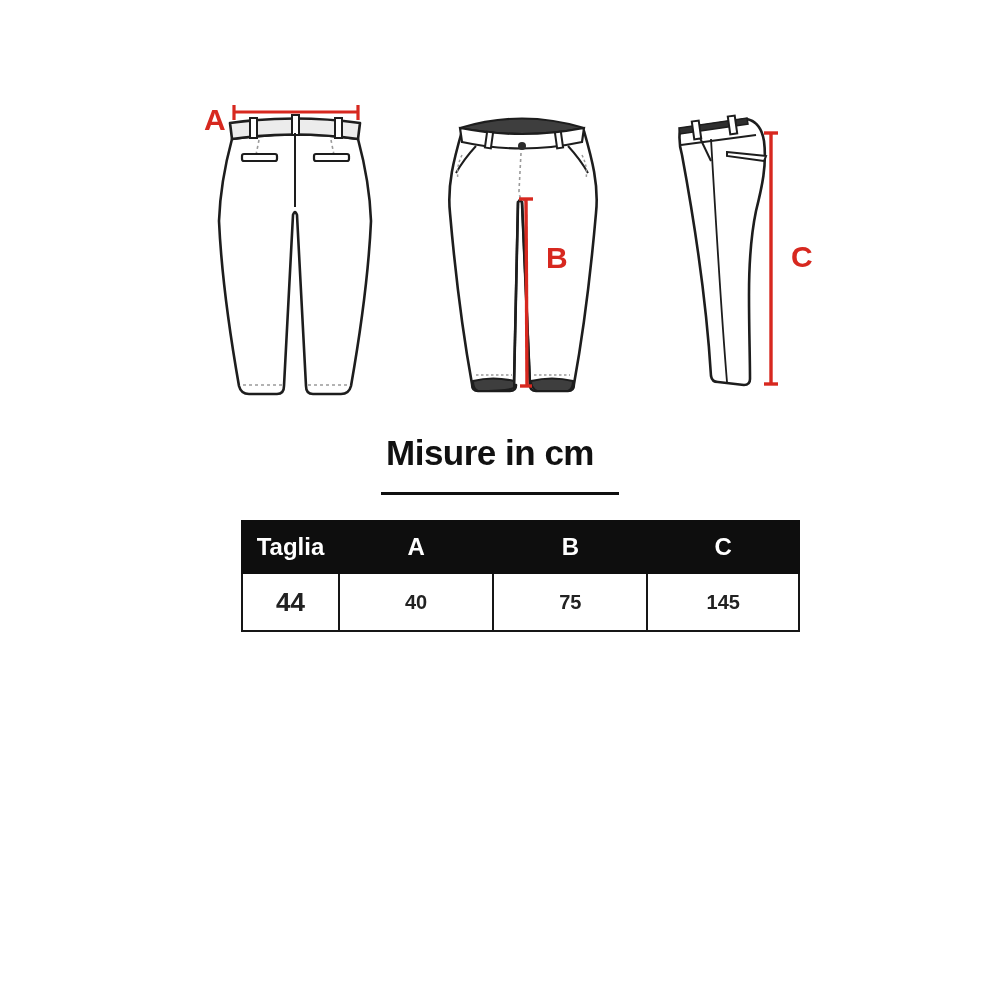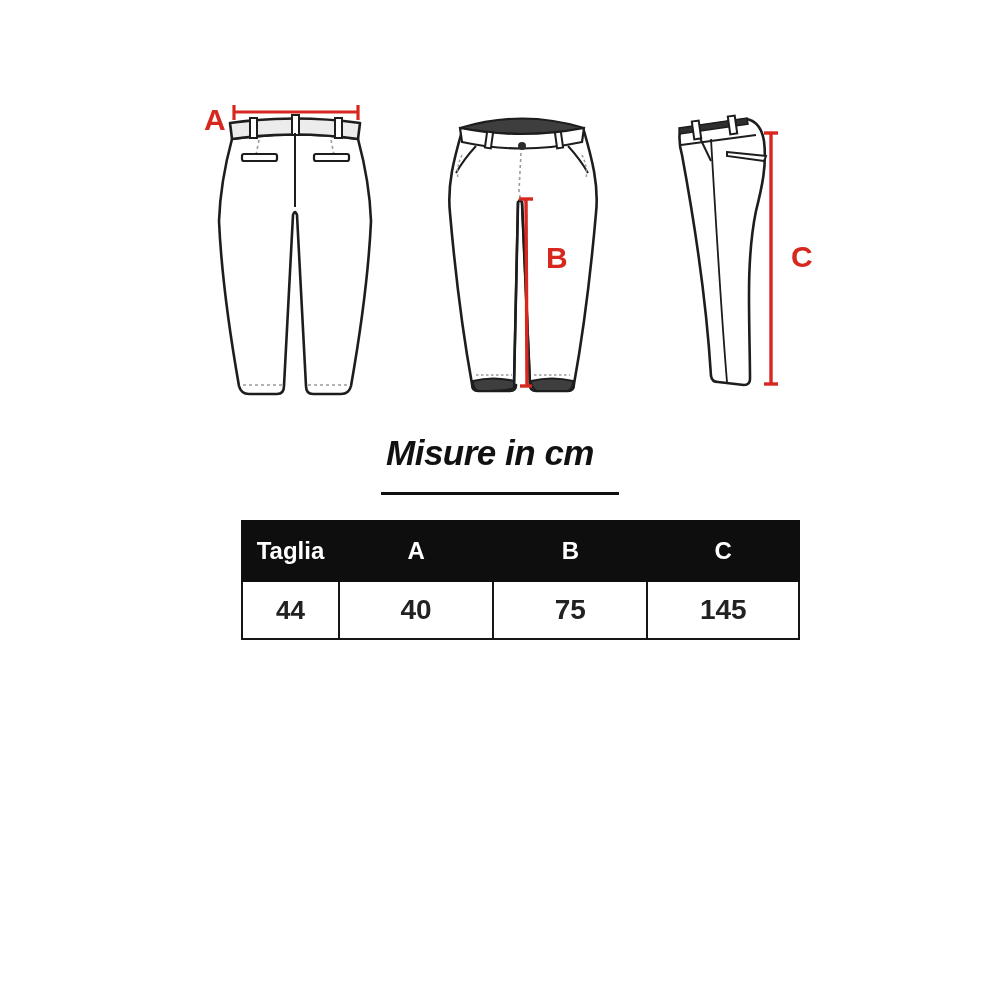--- a/index.html
+++ b/index.html
@@ -9,41 +9,41 @@
     font-family:"Liberation Sans", sans-serif; overflow:hidden;
   }
   .figure { position:absolute; }
   .figure svg { display:block; }
   .measure-letter {
     position:absolute; color:#d7281f; font-weight:800; font-size:30px;
     line-height:1; letter-spacing:0;
   }
   .chart-title {
     position:absolute; left:240px; top:433px; width:500px; text-align:center;
-    font-size:35px; font-weight:800; color:#111111; letter-spacing:-0.5px;font-style:italic;
+    font-size:35px; font-weight:800; color:#111111; letter-spacing:-0.5px;
   }
   .title-underline {
     position:absolute; left:381px; top:492px; width:238px; height:3px;
     background:#101010;
   }
   table.size-table {
     position:absolute; left:241px; top:520px; width:559px;
     border-collapse:collapse; table-layout:fixed;
     border:2px solid #161616;
   }
   table.size-table th, table.size-table td {
     border:2px solid #161616; text-align:center; vertical-align:middle;
   }
   table.size-table thead th {
-    background:#0e0e0e; color:#ffffff; height:60px;
+    background:#0e0e0e; color:#ffffff; height:52px;
     font-size:24px; font-weight:800; border-color:#0e0e0e;
   }
   table.size-table tbody td { background:#ffffff; height:58px; color:#222222; }
   td.size-cell { font-size:26px; font-weight:800; }
-  td.value-cell { font-size:28px; font-weight:700; }
+  td.value-cell { font-size:20px; font-weight:700; }
   .col-taglia { width:17.4%; } .col-a { width:27.7%; }
   .col-b { width:27.7%; } .col-c { width:27.2%; }
 </style>
 </head>
 <body>
 
 <div class="canvas">
 
   <div class="figure" style="left:198px; top:93px; width:202px; height:332px;">
     <span class="measure-letter" style="left:6px; top:12px;">A</span>

